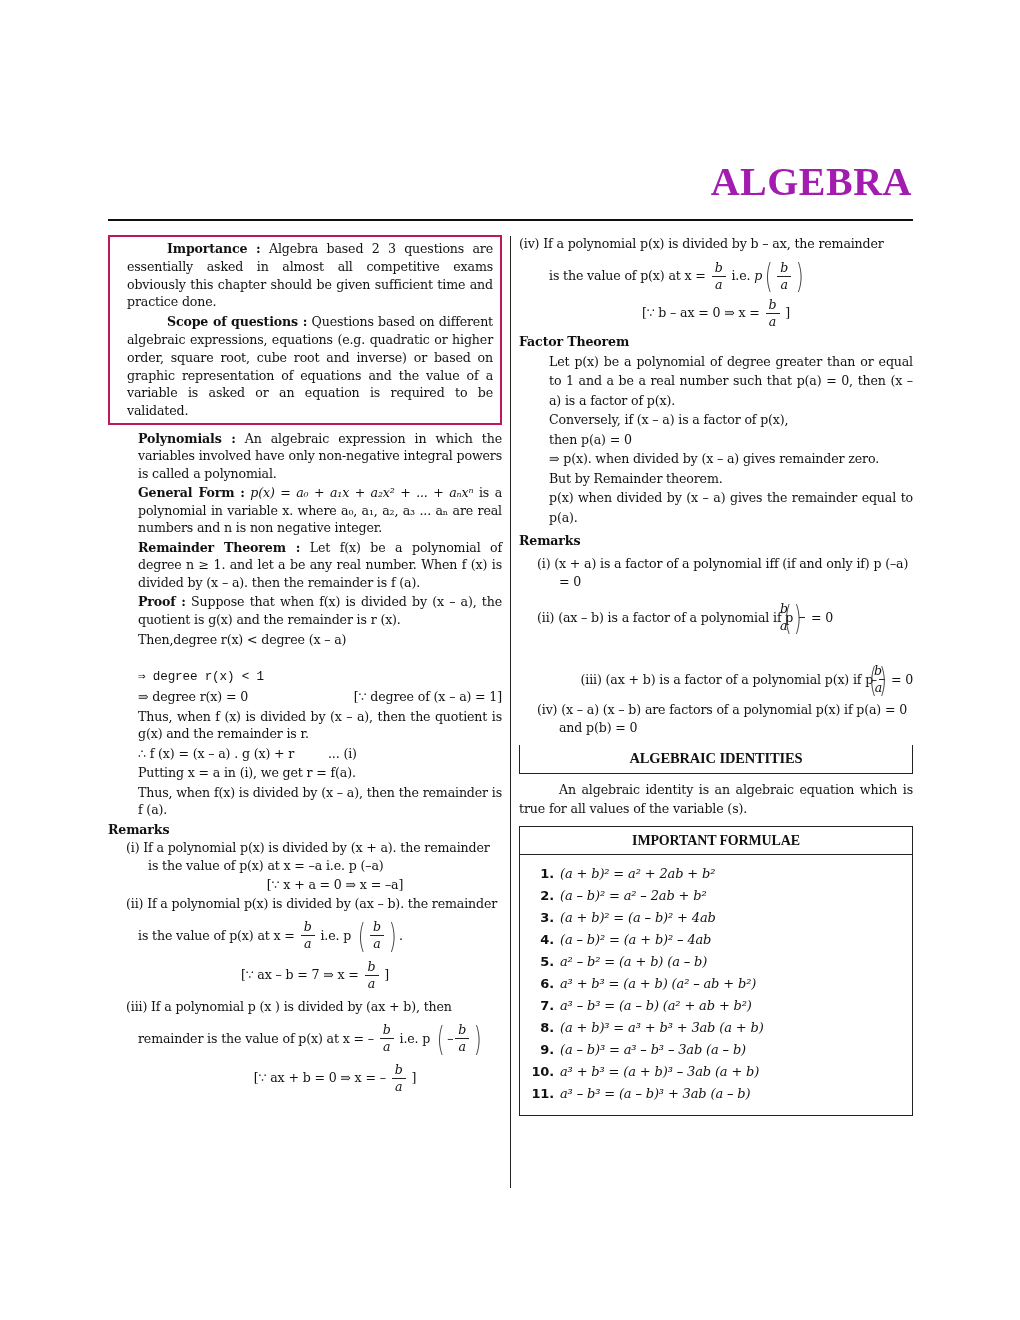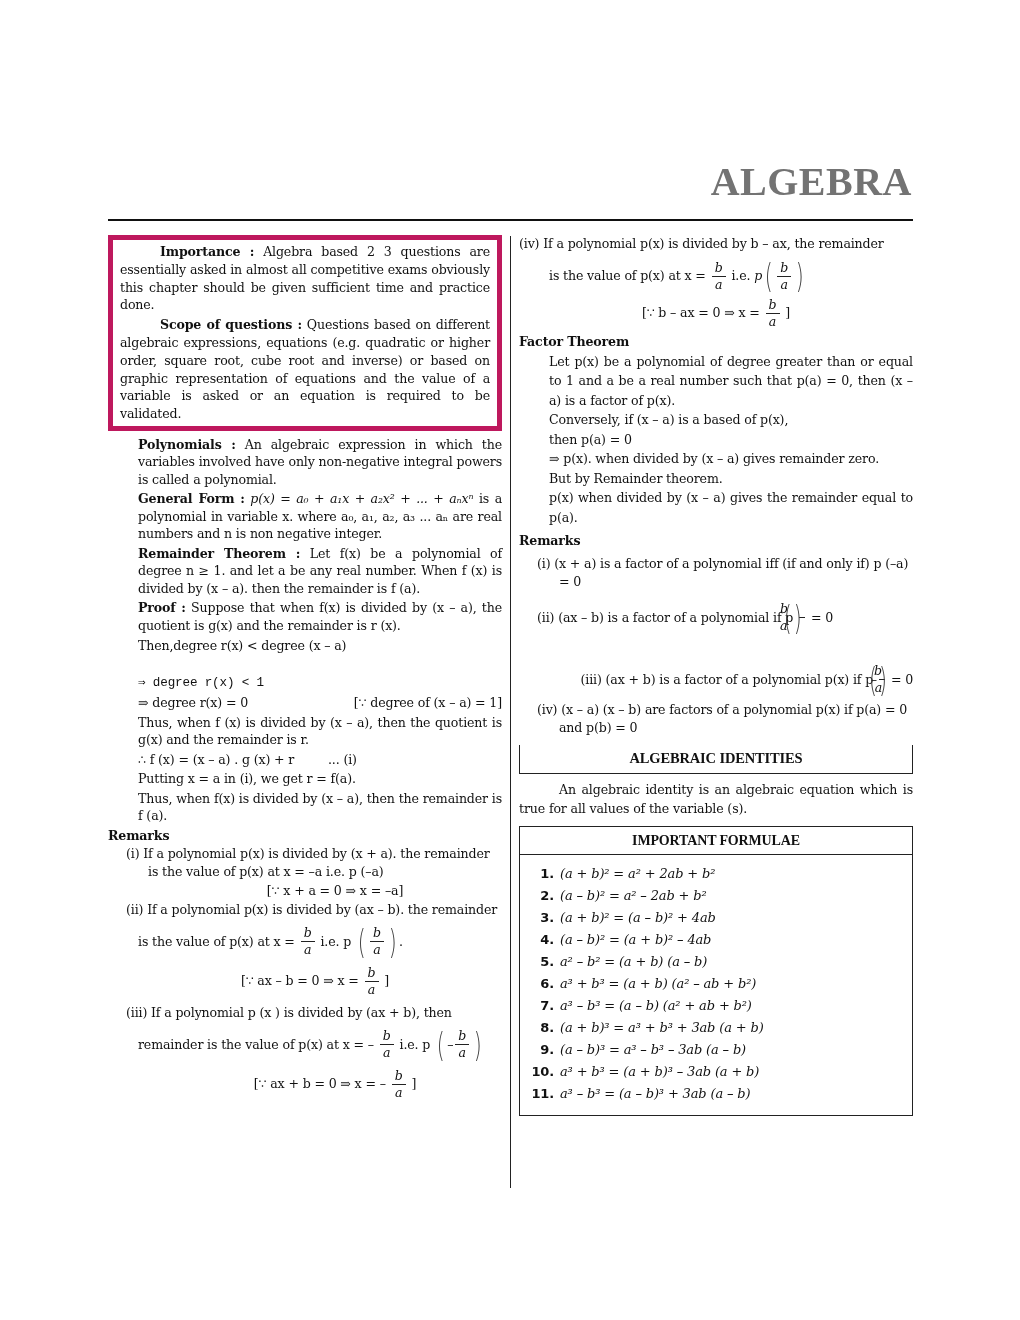--- a/index.html
+++ b/index.html
@@ -1,24 +1,24 @@
 <!DOCTYPE html>
 <html><head>
 <meta charset="utf-8">
 <style>
   * { margin: 0; padding: 0; box-sizing: border-box; }
   html, body { width: 1020px; height: 1320px; background: #ffffff; }
   body { position: relative; font-family: "DejaVu Serif", "Liberation Serif", serif; color: #111; overflow: hidden; }
-  .page-title { position: absolute; right: 108px; top: 158px; font-family: "Liberation Serif", serif; font-weight: bold; font-size: 40px; letter-spacing: 0.5px; color: #737373; }
+  .page-title { position: absolute; right: 108px; top: 158px; font-family: "Liberation Serif", serif; font-weight: bold; font-size: 40px; letter-spacing: 0.5px; color: #a21caf; }
   .title-rule { position: absolute; left: 108px; top: 219px; width: 805px; height: 2px; background: #111; }
   .col-divider { position: absolute; left: 510px; top: 236px; width: 1px; height: 952px; background: #222; }
   .col { position: absolute; font-size: 12.6px; line-height: 19.5px; letter-spacing: -0.15px; }
   .col.left { left: 108px; top: 235px; width: 394px; }
   .col.right { left: 519px; top: 235px; width: 394px; }
-  .box { border: 5px solid #be185d; padding: 3px 7px 3px 7px; text-align: justify; line-height: 17.8px; }
+  .box { border: 2px solid #be185d; padding: 3px 7px 3px 17px; text-align: justify; line-height: 17.8px; }
   .box p { text-indent: 40px; }
   .box p + p { margin-top: 2px; }
   b, .bold { font-weight: bold; }
   i, .it { font-style: italic; }
   .ind { padding-left: 30px; text-align: justify; }
   .ind p { margin-top: 2px; }
   .line { display: block; }
   .tight { line-height: 17.5px; }
   .heading { font-weight: bold; margin-top: 1px; }
   .rem-item { padding-left: 30px; text-indent: -22px; margin-left: 10px; line-height: 18px; }
@@ -89,21 +89,21 @@
     <span class="paren">
         <span class="pl">(</span>
         <span class="frac">
           <span class="num">b</span>
           <span class="den">a</span>
         </span>
         <span class="pr">)</span>
       </span>.
   </div>
   <div class="center" style="margin-top:6px; padding-left:20px;">
-    <span>[∵ ax – b = 0 ⇒ x =</span>
+    <span>[∵ ax – b = 7 ⇒ x =</span>
     <span class="frac">
         <span class="num">b</span>
         <span class="den">a</span>
       </span>
     <span>]</span>
   </div>
 
   <div class="rem-item" style="margin-top:6px; text-align:justify;">
     <span>(iii)</span> <span>If a polynomial p (x ) is divided by (ax + b), then</span>
   </div>
@@ -154,21 +154,21 @@
     <span class="frac">
         <span class="num">b</span>
         <span class="den">a</span>
       </span>
     <span>]</span>
   </div>
 
   <div class="heading" style="margin-top:2px;">Factor Theorem</div>
   <div style="padding-left:30px; text-align:justify;">
     <span class="line">Let p(x) be a polynomial of degree greater than or equal to 1 and a be a real number such that p(a) = 0, then (x – a) is a factor of p(x).</span>
-    <span class="line">Conversely, if (x – a) is a based of p(x),</span>
+    <span class="line">Conversely, if (x – a) is a factor of p(x),</span>
     <span class="line">then p(a) = 0</span>
     <span class="line">⇒ p(x). when divided by (x – a) gives remainder zero.</span>
     <span class="line">But by Remainder theorem.</span>
     <span class="line">p(x) when divided by (x – a) gives the remainder equal to p(a).</span>
   </div>
 
   <div class="heading" style="margin-top:4px;">Remarks</div>
   <div class="rem-item" style="margin-top:4px;">
     <span>(i)</span> <span>(x + a) is a factor of a polynomial iff (if and only if) p (–a) = 0</span>
   </div>

